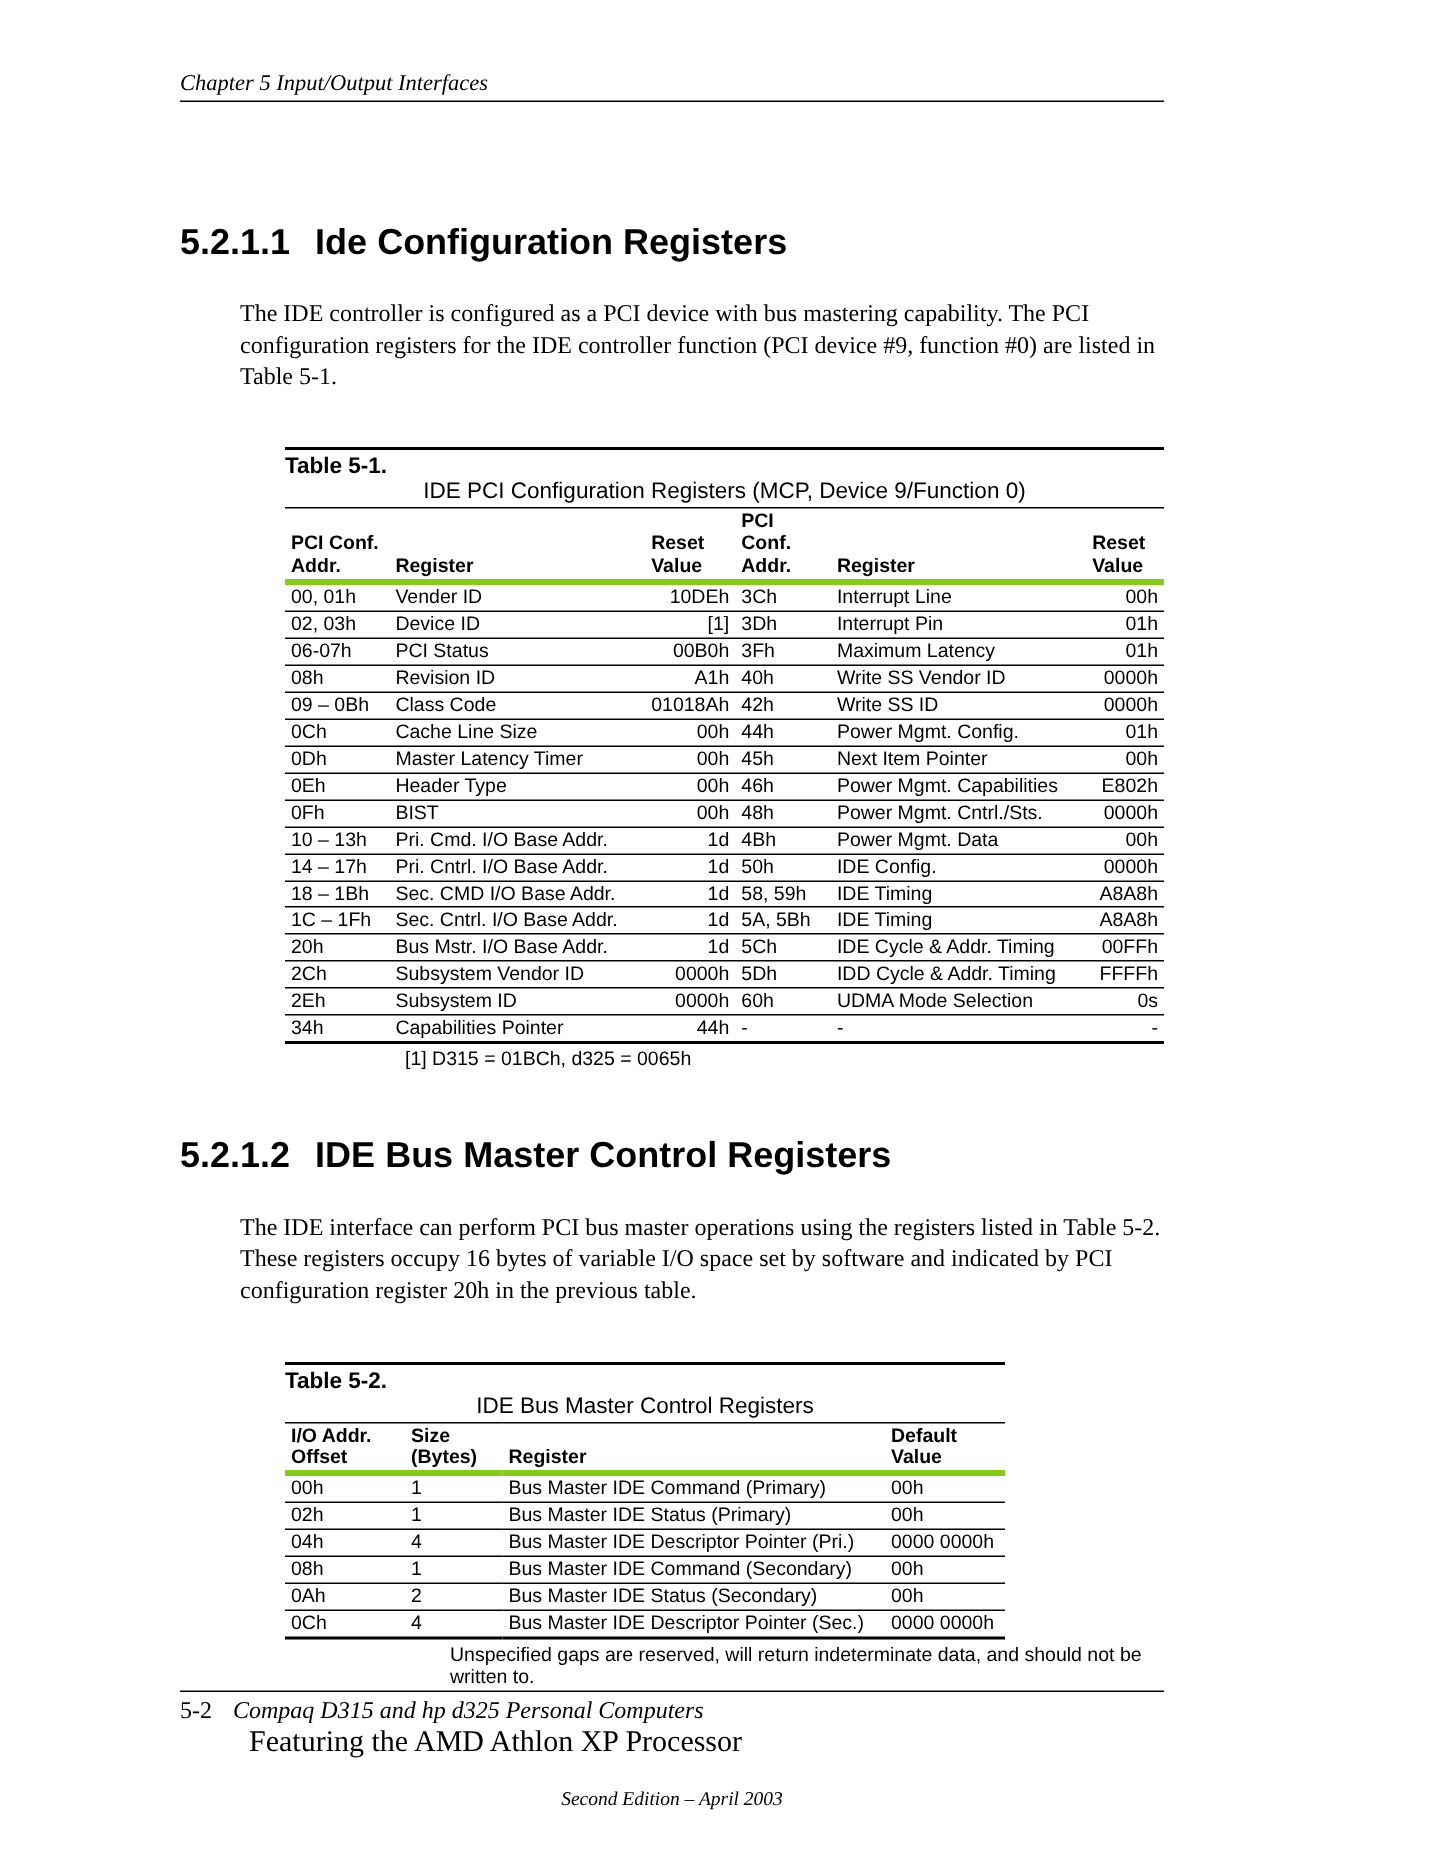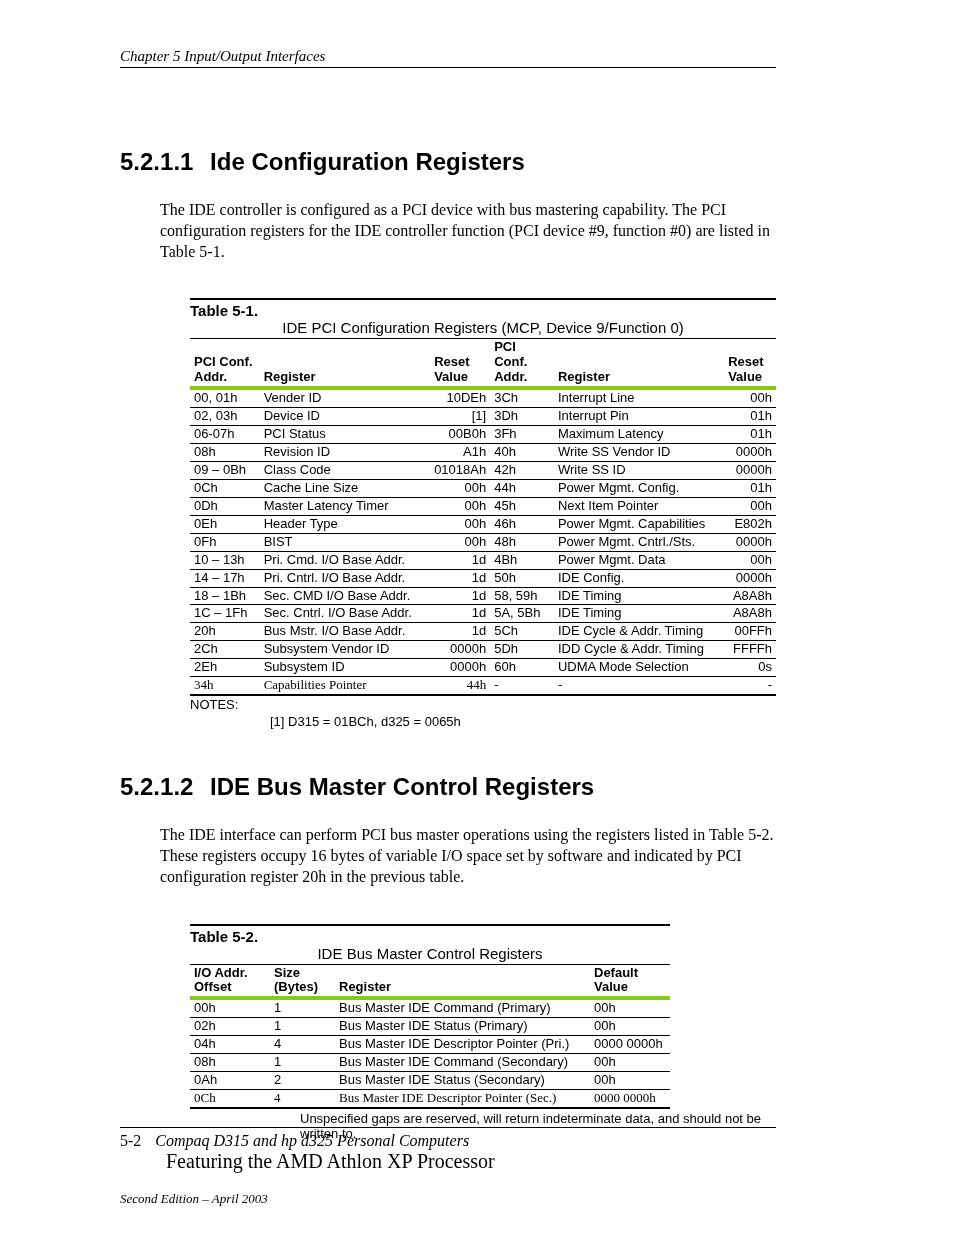--- a/index.html
+++ b/index.html
@@ -67,21 +67,21 @@
     padding: 1px 4px;
     vertical-align: bottom;
     line-height: 1.15;
   }
   table.reg tbody td {
     border-bottom: 1px solid #000;
     padding: 1px 4px;
     line-height: 1.15;
     white-space: nowrap;
   }
-  table.reg tbody tr:last-child td { border-bottom: 2px solid #000; font-family: Liberation Serif, serif; }
+  table.reg tbody tr:last-child td { border-bottom: 2px solid #000; }
   .notes-label {
     font-family: Arial, Helvetica, sans-serif;
     font-size: 13px;
     margin-left: 70px;
     margin-top: 1px;
   }
   .notes-body {
     font-family: Arial, Helvetica, sans-serif;
     font-size: 13px;
     margin-left: 150px;
@@ -99,21 +99,21 @@
   }
   .footer-main {
     font-style: italic;
     font-size: 16px;
   }
   .footer-sub {
     font-size: 20px;
     padding-left: 46px;
   }
   .footer-edition {
-    text-align: left;
+    text-align: center;
     font-style: italic;
     font-size: 13px;
     margin-top: 18px;
   }
   .pgnum { font-style: normal; margin-right: 10px; }
   
   .t1 col.c1{width:75px}.t1 col.c2{width:180px}.t1 col.c3{width:60px}
   .t1 col.c4{width:70px}.t1 col.c5{width:180px}.t1 col.c6{width:55px}
   .rt { text-align: right; }
   .t2outer { width: 480px; }
@@ -287,21 +287,20 @@
             <td>34h</td>
             <td>Capabilities Pointer</td>
             <td class="rt">44h</td>
             <td>-</td>
             <td>-</td>
             <td class="rt">-</td>
           </tr>
         </tbody>
     </table>
   </div>
-  <div class="notes-label">NOTES:</div>
   <div class="notes-body">[1]  D315 = 01BCh,  d325 = 0065h</div>
 
   <div class="spacer-lg"></div>
 
   <h2 class="section">
     <span class="sec-num">5.2.1.2</span>
     <span>IDE Bus Master Control Registers</span>
   </h2>
 
   <p class="body-para">The IDE interface can perform PCI bus master operations using the registers listed in Table 5-2. These registers occupy 16 bytes of variable I/O space set by software and indicated by PCI configuration register 20h in the previous table.</p>

